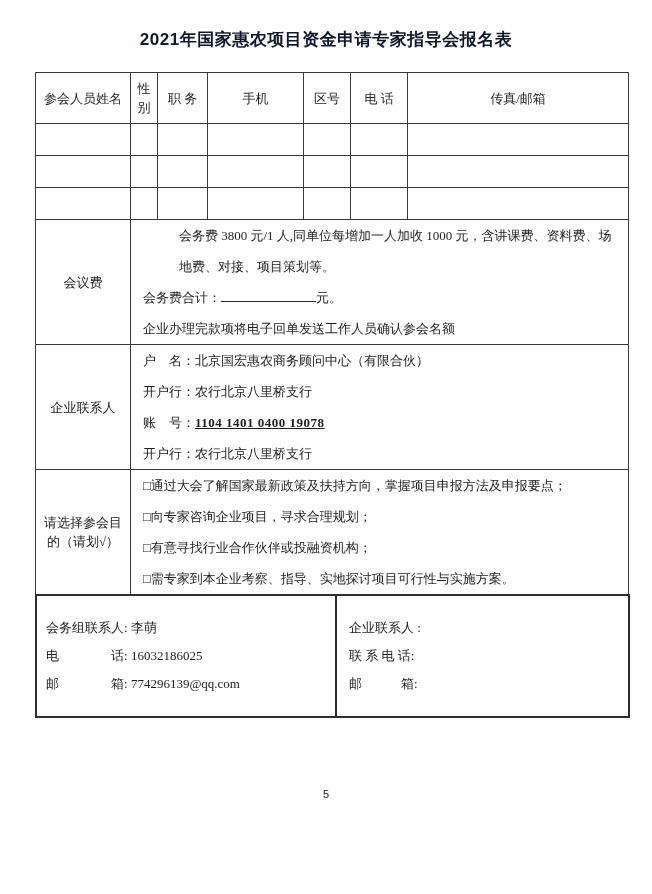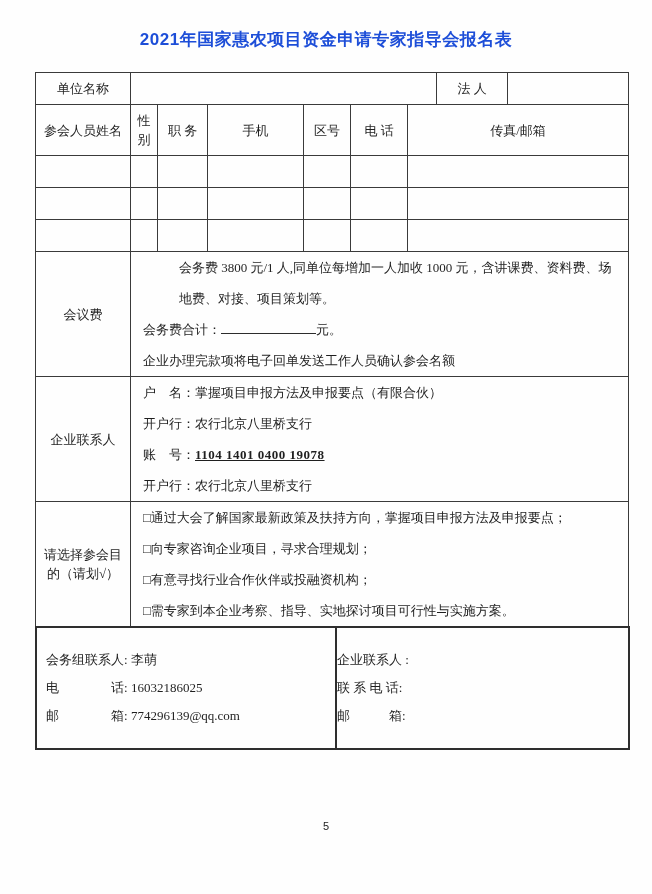--- a/index.html
+++ b/index.html
@@ -13,21 +13,21 @@
   }
   .page { width: 652px; height: 894px; background: #fefefe; }
 
   .title {
     padding-top: 28px;
     text-align: center;
     font-family: "Liberation Sans", "DejaVu Sans", sans-serif;
     font-size: 17px;
     font-weight: bold;
     letter-spacing: 0.5px;
-    color: #1d4ed8;
+    color: #0f172a;
   }
 
   table.main {
     width: 593px;
     margin: 21px 0 0 35px;
     border-collapse: collapse;
     table-layout: fixed;
   }
   table.main td {
     border: 1px solid #3a3a3a;
@@ -73,21 +73,21 @@
     table-layout: fixed;
   }
   table.contact td {
     border: 2px solid #2e2e2e;
     height: 122px;
     font-size: 13px;
     vertical-align: middle;
     line-height: 28px;
   }
   td.contact-left  { padding-left: 9px; }
-  td.contact-right { }
+  td.contact-right { padding-left: 12px; }
 
   .page-number {
     margin-top: 70px;
     text-align: center;
     font-size: 11px;
     font-family: "Liberation Sans", "DejaVu Sans", sans-serif;
     color: #222;
   }
 </style>
 </head>
@@ -104,26 +104,20 @@
         <col style="width:50px">
       <col style="width:96px">
         <col style="width:47px">
         <col style="width:57px">
       <col style="width:29px">
         <col style="width:71px">
         <col style="width:121px">
     </colgroup>
 
     <tbody>
-        <tr class="r32">
-      <td class="lbl">单位名称</td>
-      <td class="fill" colspan="6"></td>
-      <td class="lbl">法 人</td>
-      <td class="fill"></td>
-    </tr>
 
 
     <tr class="r51">
       <td class="hdr">参会人员姓名</td>
       <td class="hdr">性别</td>
       <td class="hdr">职 务</td>
       <td class="hdr">手机</td>
       <td class="hdr">区号</td>
       <td class="hdr">电 话</td>
       <td class="hdr" colspan="3">传真/邮箱</td>
@@ -167,21 +161,21 @@
           <span>会务费合计：</span><span class="blank-line"></span><span>元。</span>
         </div>
         <div>企业办理完款项将电子回单发送工作人员确认参会名额</div>
       </td>
     </tr>
 
     <tr class="r124">
       <td class="lbl">企业联系人</td>
       <td class="content" colspan="8">
         <div>
-          <span>户　名：</span><span>掌握项目申报方法及申报要点（有限合伙）</span>
+          <span>户　名：</span><span>北京国宏惠农商务顾问中心（有限合伙）</span>
         </div>
         <div>
           <span>开户行：</span><span>农行北京八里桥支行</span>
         </div>
         <div>
           <span>账　号：</span><span class="acct-num">1104 1401 0400 19078</span>
         </div>
         <div>
           <span>开户行：</span><span>农行北京八里桥支行</span>
         </div>

